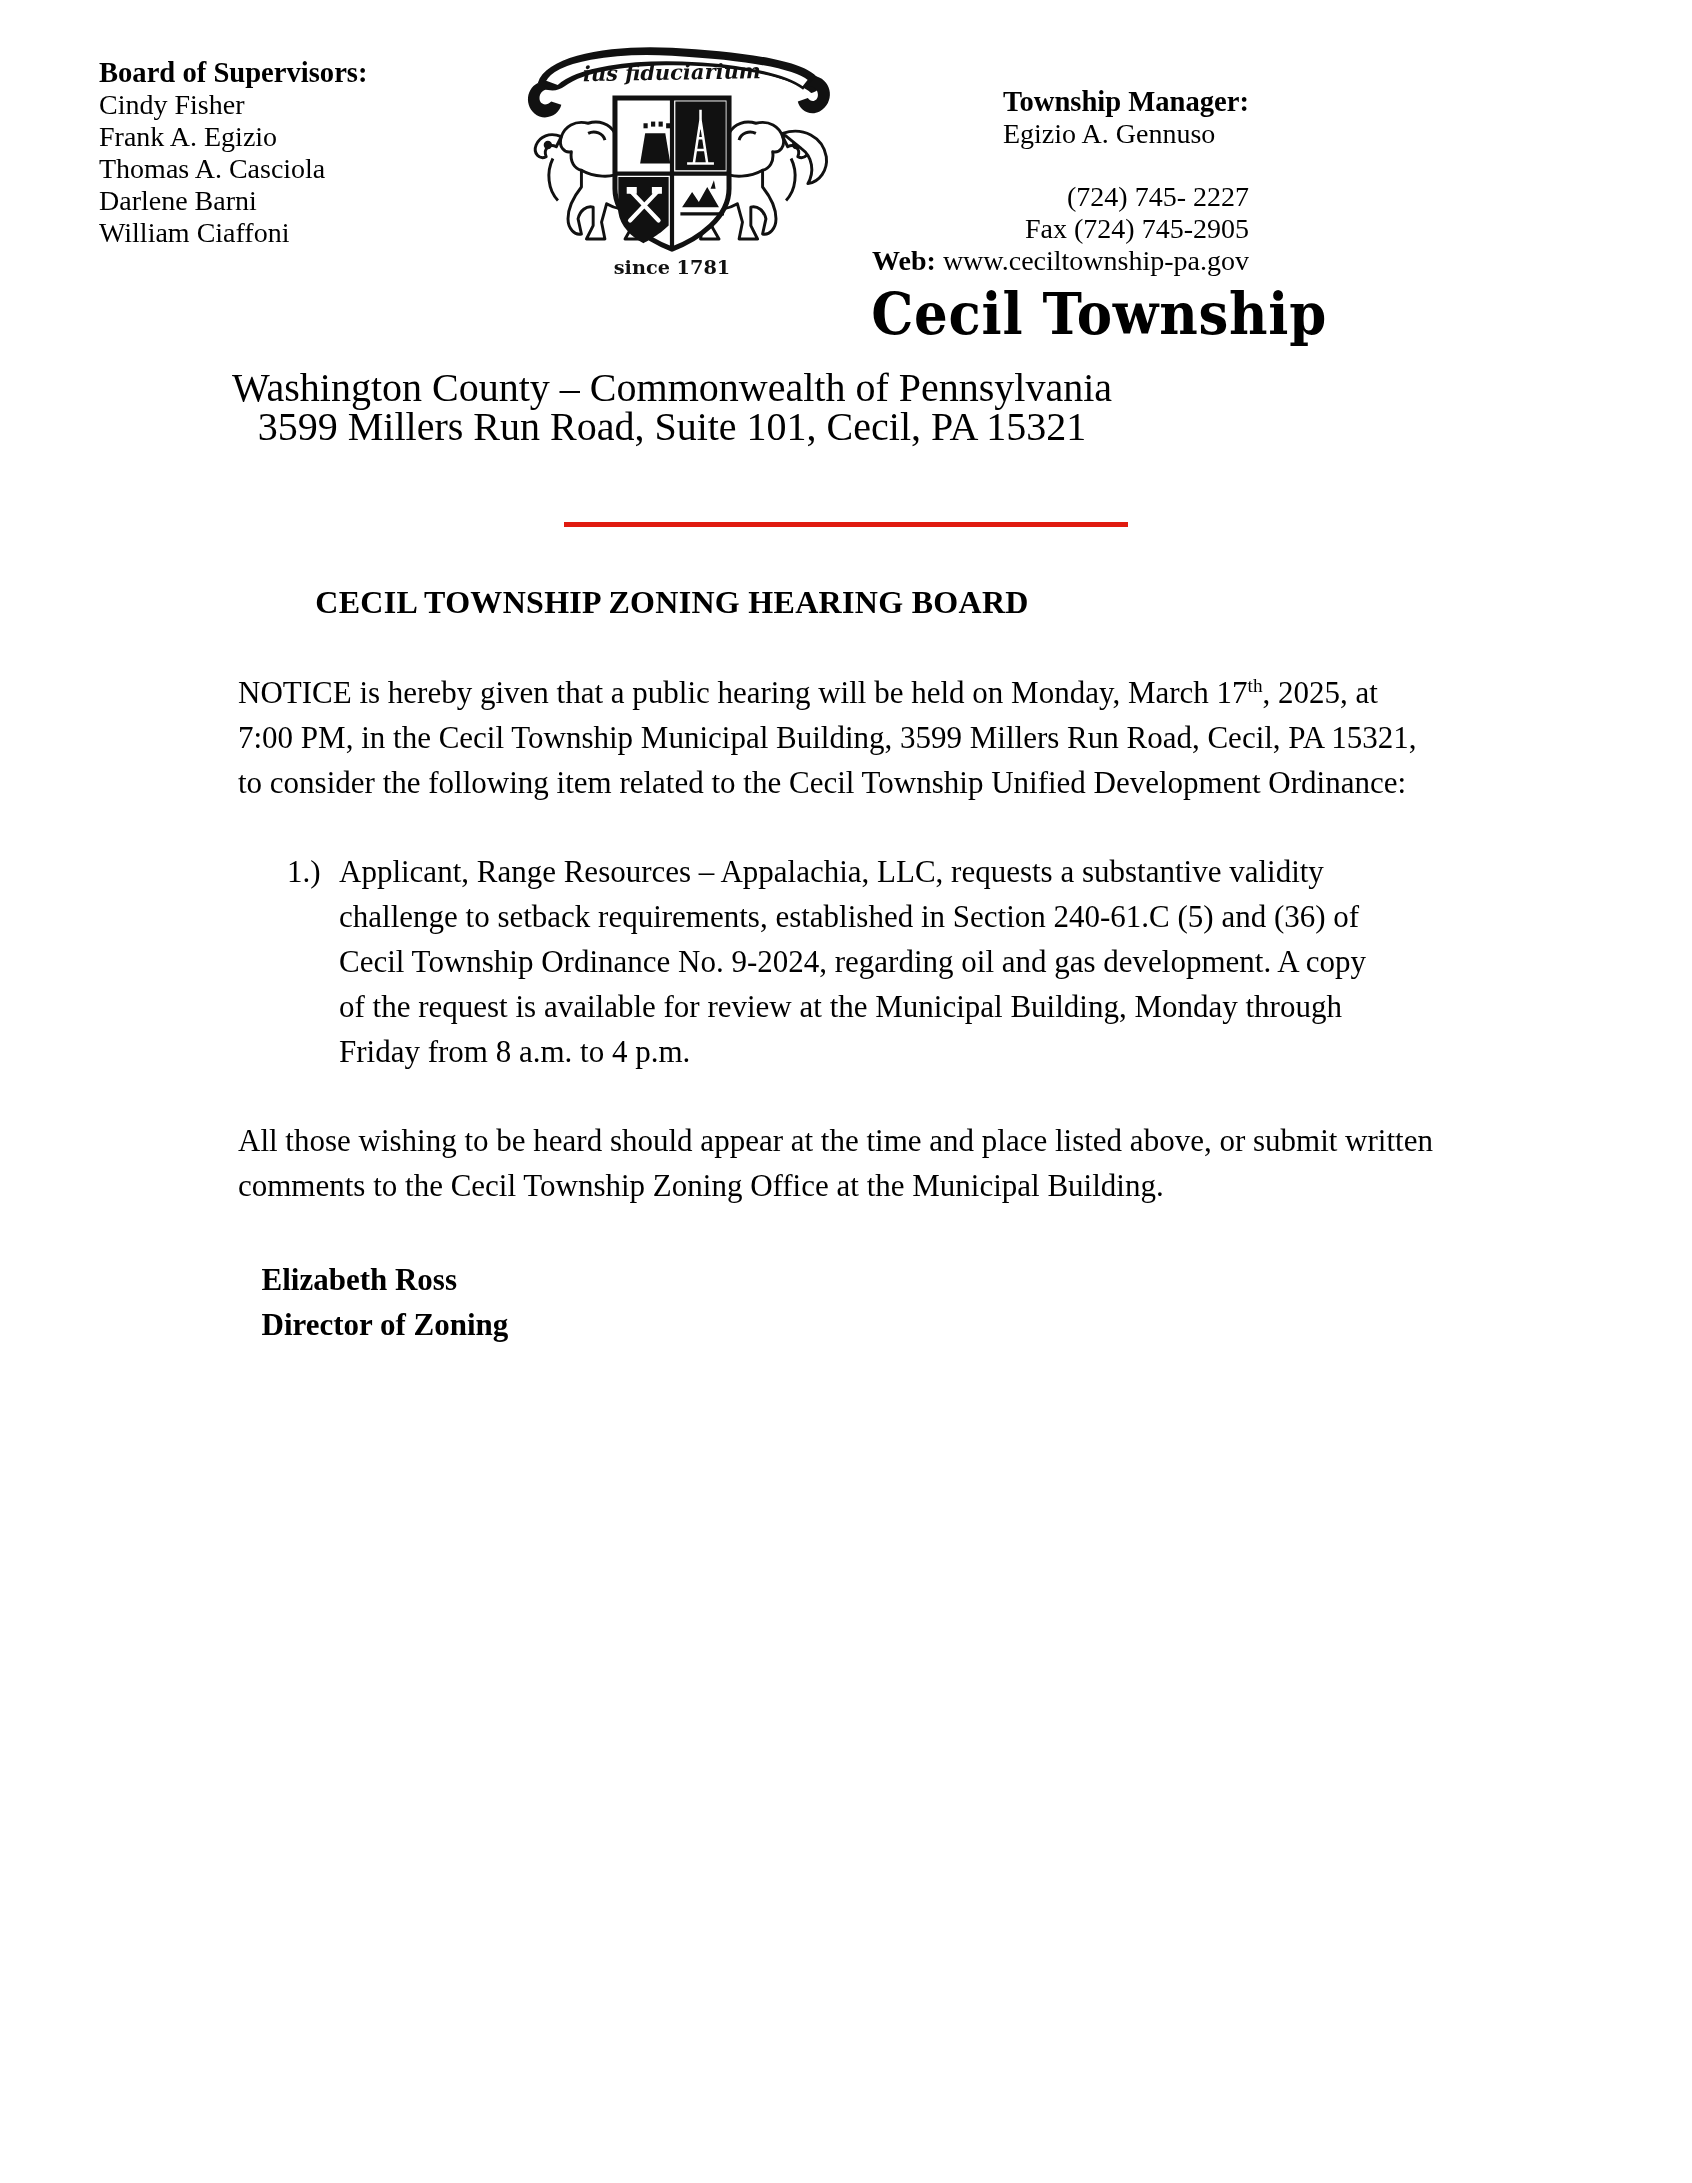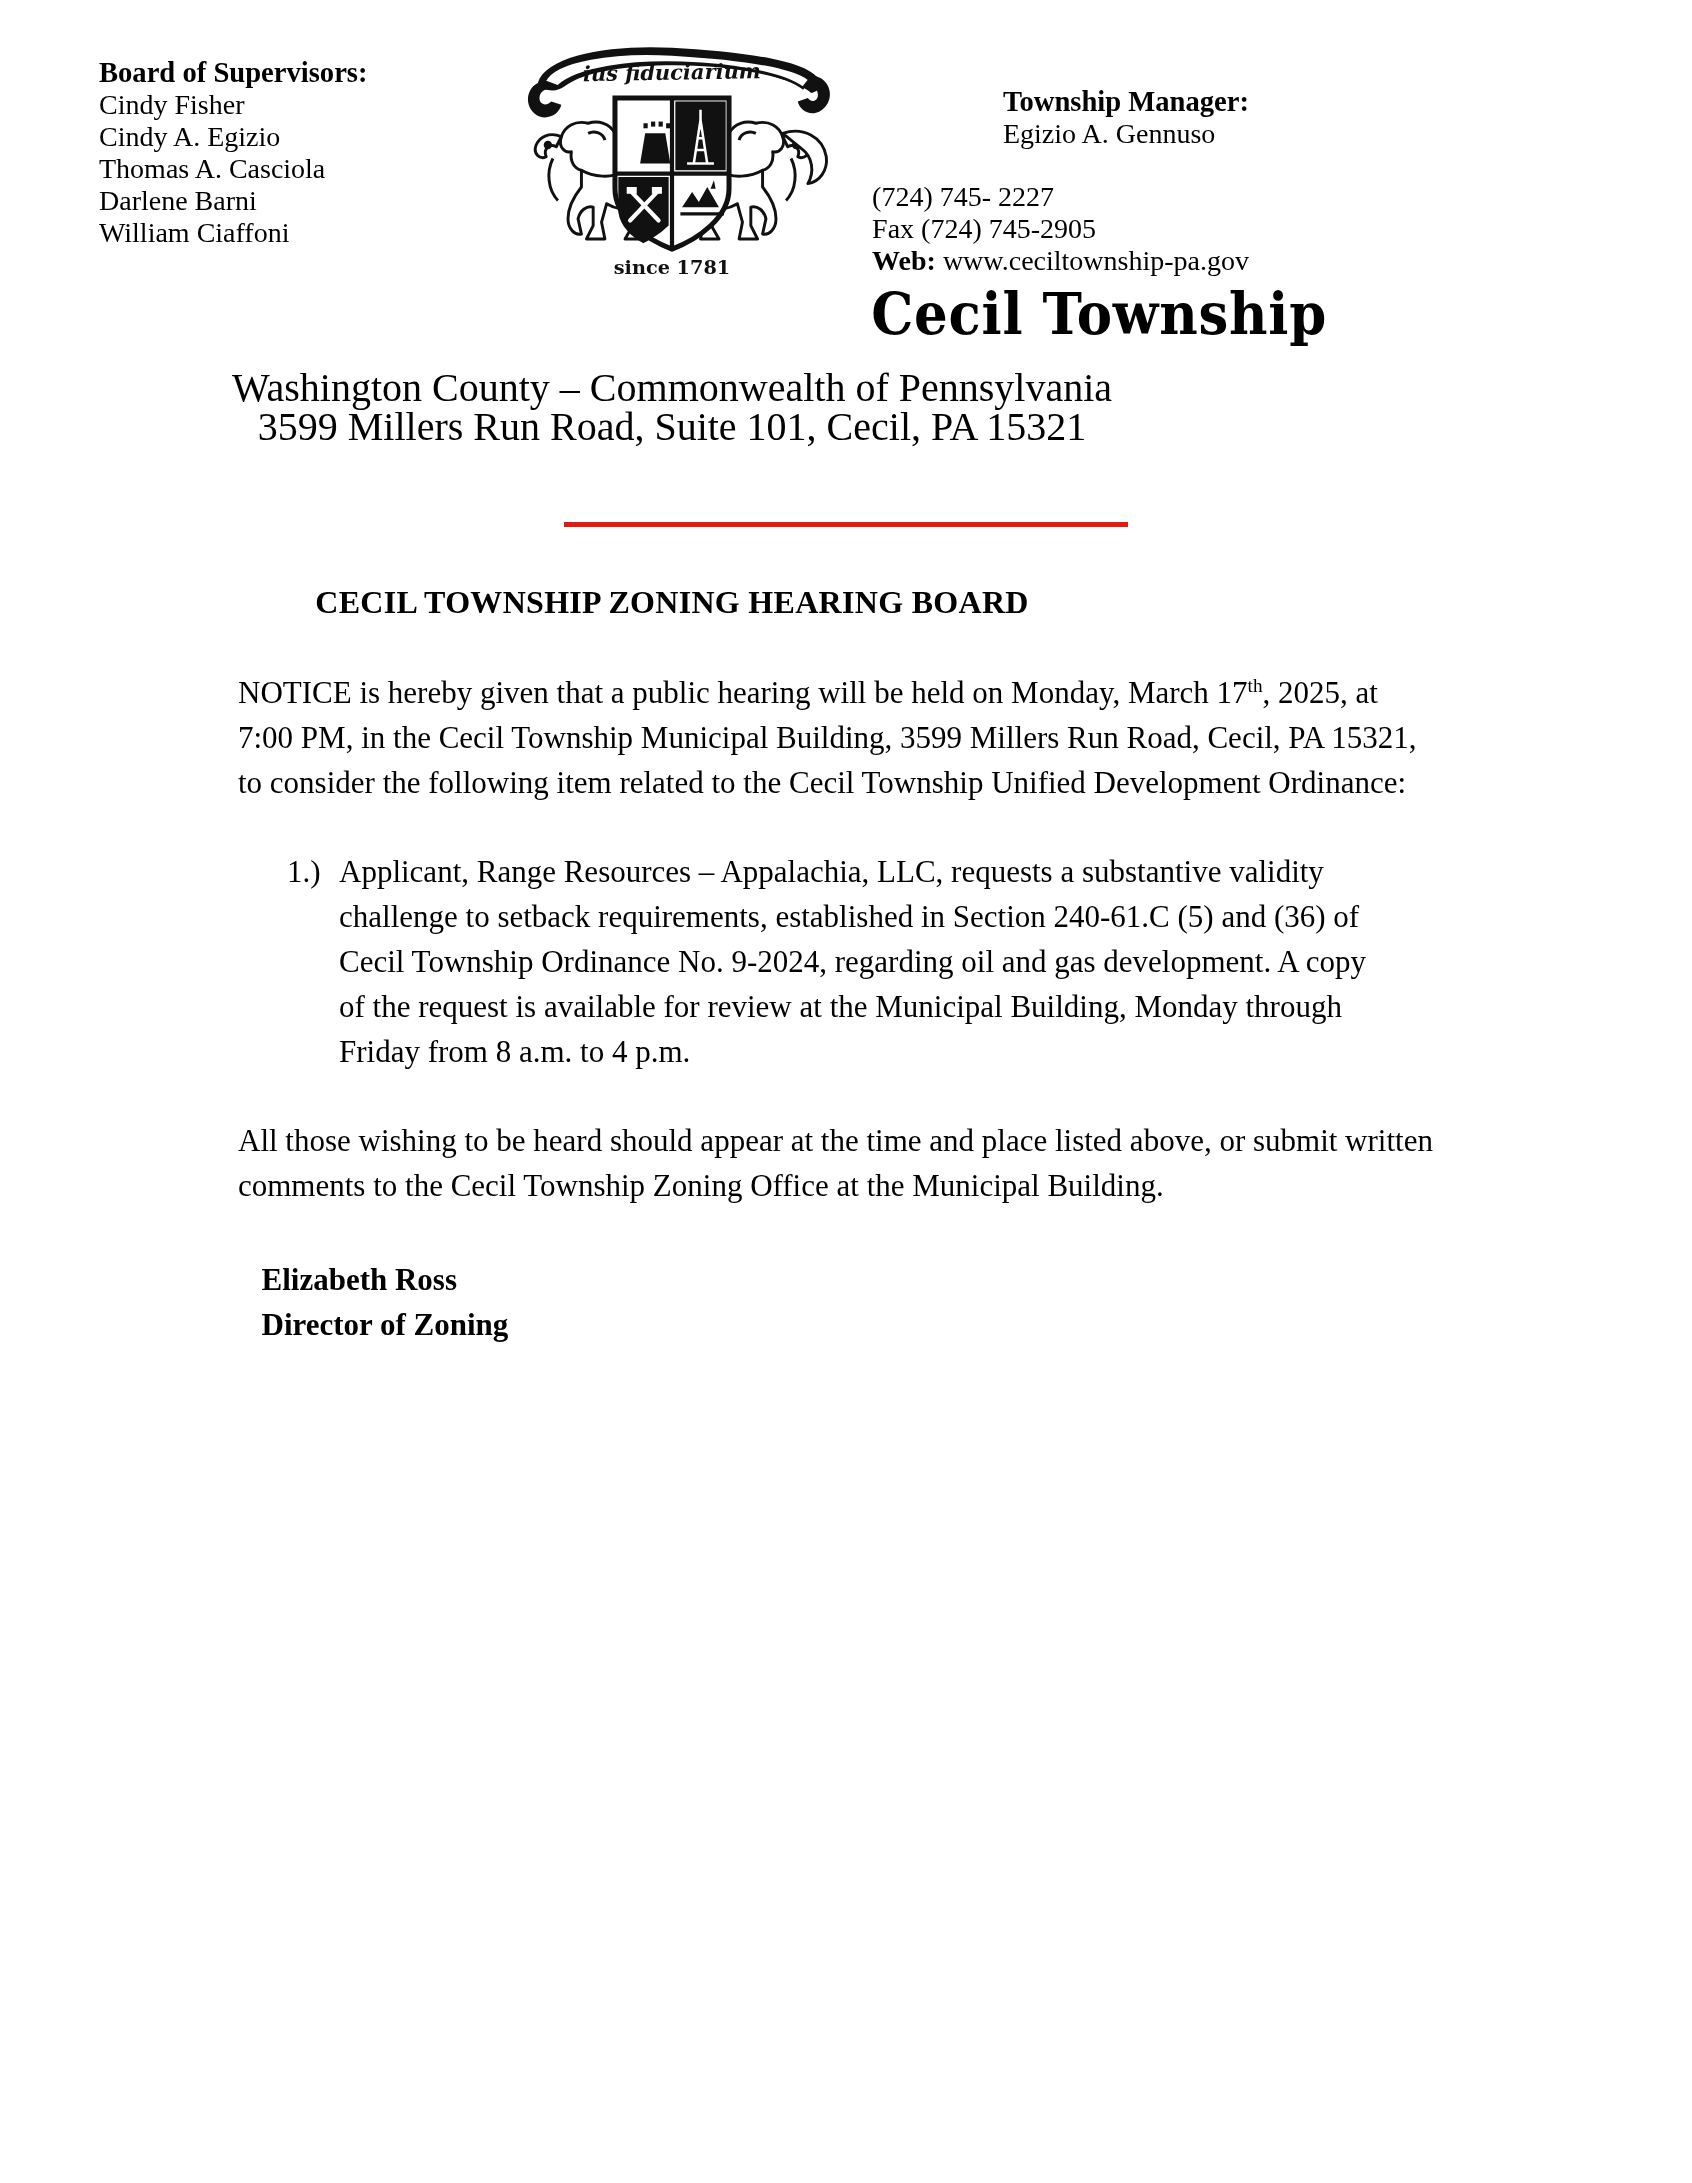--- a/index.html
+++ b/index.html
@@ -54,20 +54,21 @@
   .manager .head {
     font-weight: bold;
     font-size: 28.6px;
   }
   .contact {
     position: absolute;
     right: 95px;
     top: 181px;
     font-size: 28px;
     line-height: 32px;
+    text-align: right;
     white-space: nowrap;
   }
   .contact .weblabel { font-weight: bold; }
 
   
   .crest {
     position: absolute;
     left: 50%;
     top: 39px;
     transform: translateX(-50%);
@@ -183,21 +184,21 @@
 </head>
 <body>
 
 <div class="page">
 
   <div class="letterhead">
 
     <div class="supervisors">
       <div class="head">Board of Supervisors:</div>
       <div>Cindy Fisher</div>
-      <div>Cindy A. Egizio</div>
+      <div>Frank A. Egizio</div>
       <div>Thomas A. Casciola</div>
       <div>Darlene Barni</div>
       <div>William Ciaffoni</div>
     </div>
 
     <div class="manager">
       <div class="head">Township Manager:</div>
       <div>Egizio A. Gennuso</div>
     </div>
 

